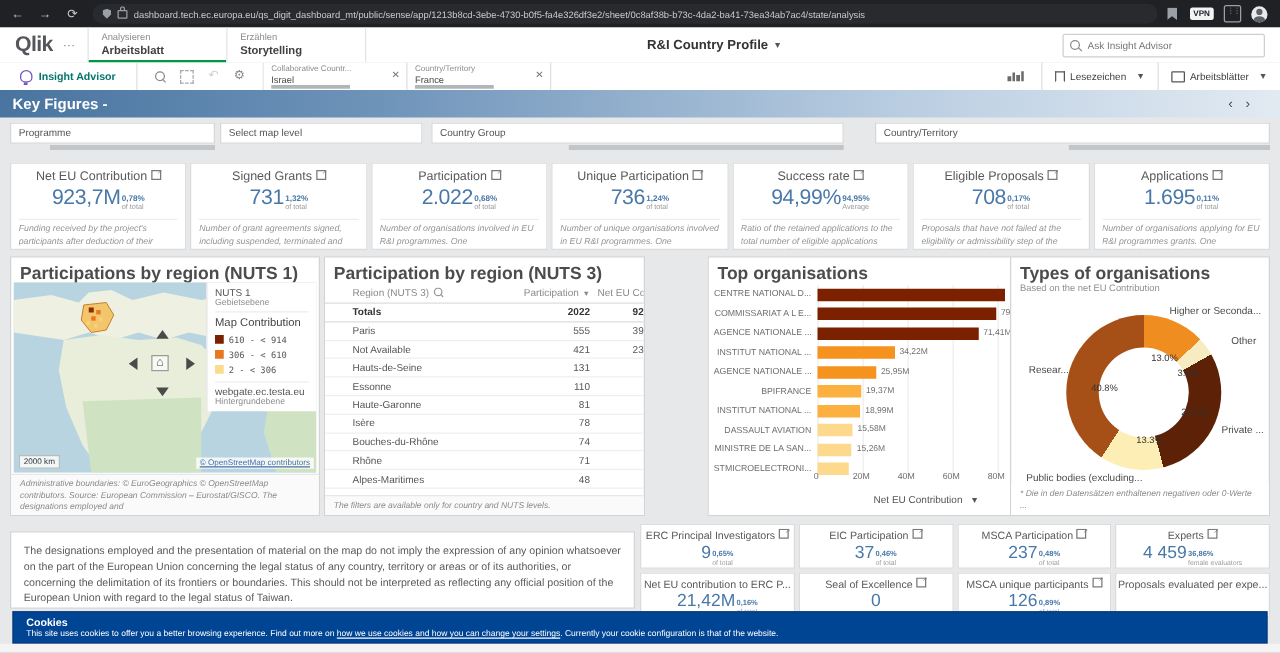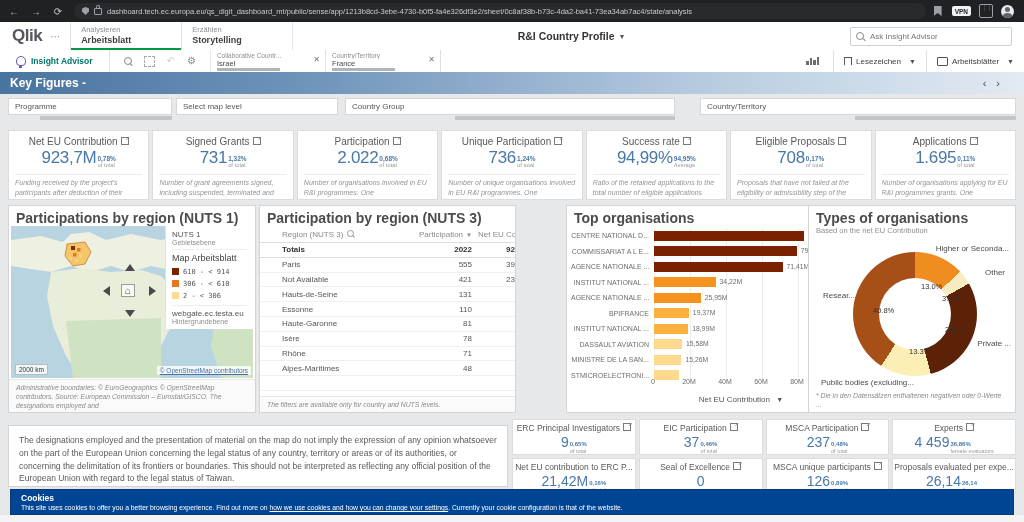--- a/index.html
+++ b/index.html
@@ -341,21 +341,21 @@
       <div class="map-ctl tri tri-right" style="left:138px;top:60px;"></div>
       <div class="map-ctl tri tri-down" style="left:114px;top:84px;"></div>
       
       
       <div class="scalebox">2000 km</div>
       <div class="osm-attr">© OpenStreetMap contributors</div>
     </div>
     <div class="map-legend">
       <div class="ml-s1">NUTS 1</div>
       <div class="ml-s2">Gebietsebene</div>
-      <div class="ml-t">Map Arbeitsblatt</div>
+      <div class="ml-t">Map Contribution</div>
       <div id="mapLegendRows">
           <div class="ml-row">
             <span class="ml-sw" style="background: rgb(123, 33, 0);"></span>
             <span>610 - &lt; 914</span>
           </div>
           <div class="ml-row">
             <span class="ml-sw" style="background: rgb(232, 119, 34);"></span>
             <span>306 - &lt; 610</span>
           </div>
           <div class="ml-row">
@@ -404,20 +404,25 @@
             <span class="c3"></span>
           </div>
           <div class="trow ">
             <span class="c1">Haute-Garonne</span>
             <span class="c2">81</span>
             <span class="c3"></span>
           </div>
           <div class="trow ">
             <span class="c1">Isère</span>
             <span class="c2">78</span>
+            <span class="c3"></span>
+          </div>
+          <div class="trow ">
+            <span class="c1">Bouches-du-Rhône</span>
+            <span class="c2">74</span>
             <span class="c3"></span>
           </div>
           <div class="trow ">
             <span class="c1">Rhône</span>
             <span class="c2">71</span>
             <span class="c3"></span>
           </div>
           <div class="trow ">
             <span class="c1">Alpes-Maritimes</span>
             <span class="c2">48</span>
@@ -646,24 +651,20 @@
         </div>
         <div class="bkpi">
           <div class="t">MSCA unique participants<span class="extic"></span></div>
           <div><span class="n">126</span><span class="kpi-stack">
               <span class="kpi-sup">0,89%</span>
               <span class="kpi-sub">of total</span>
             </span></div>
         </div>
         <div class="bkpi">
           <div class="t">Proposals evaluated per expe...</div>
-          <div><span class="n">26,14</span><span class="kpi-stack">
-              <span class="kpi-sup">26,14</span>
-              <span class="kpi-sub">Average</span>
-            </span></div>
         </div>
       </div>
   </div>
 
   <div class="cookie">
     <div class="t">Cookies</div>
     <div class="b">
       <span>This site uses cookies to offer you a better browsing experience. Find out more on </span><a href="#">how we use cookies and how you can change your settings</a><span>. Currently your cookie configuration is that of the website.</span>
     </div>
   </div>

